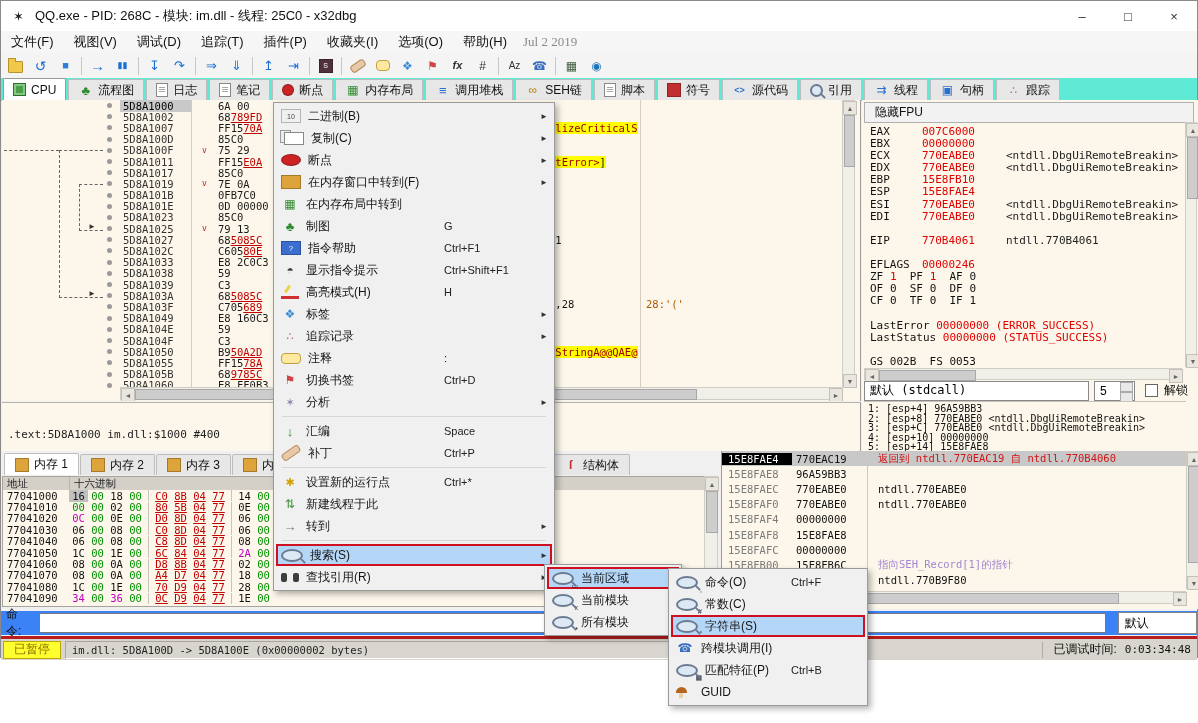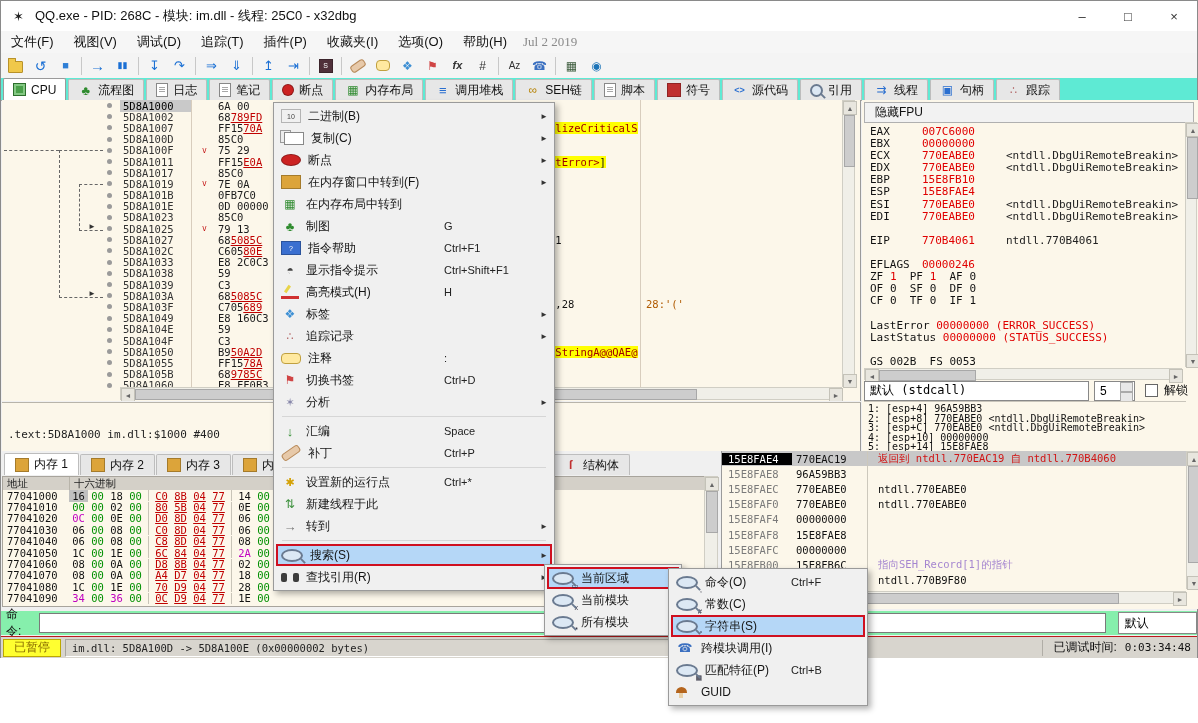--- a/index.html
+++ b/index.html
@@ -130,25 +130,25 @@
   .staddr{width:64px;flex:none;padding-left:6px;color:#7a7a7a}
   .strow.sel .staddr{background:#000;color:#fff}
   .stval{width:72px;flex:none;padding-left:4px;color:#111}
   .stcom{flex:1;padding-left:10px;white-space:pre}
   .stcom.red{color:#d01515}.stcom.purple{color:#a586d0}
   #stack-sep{position:absolute;left:145px;top:0;width:1px;height:140px;background:#ccc8bc}
   #stack-vsb{left:464px;top:0;width:13px;height:138px}
   #stack-hsb{left:0;top:140px;width:464px;height:13px}
 
   
-  #cmdrow{position:absolute;left:0;top:610px;right:0;height:24px;background:#86efac;display:flex;align-items:center}
+  #cmdrow{position:absolute;left:0;top:610px;right:0;height:24px;background:#3b82f6;display:flex;align-items:center}
   #cmd-label{margin-left:5px;font-size:12px;color:#111}
   #cmd-input{margin-left:6px;width:1068px;height:18px;border:1px solid #7a7a7a;background:#fff;font-size:12px;padding:0 3px}
   #cmd-dd{margin-left:12px;width:72px;height:20px;background:#fff;border:1px solid #888;position:relative;display:flex;align-items:center;padding-left:6px;font-size:12px}
-  #statusbar{position:absolute;left:0;top:635px;right:0;height:21px;background:#d8d5ce;border-top:1px solid #b91c1c;display:flex;align-items:center}
+  #statusbar{position:absolute;left:0;top:635px;right:0;height:21px;background:#d8d5ce;border-top:3px solid #b91c1c;display:flex;align-items:center}
   #st-state{margin-left:2px;width:56px;height:16px;background:#ffff30;border:1px solid #bca800;display:flex;align-items:center;justify-content:center;font-size:12px;color:#8a6d00}
   #st-msg{margin-left:4px;width:780px;height:16px;border:1px solid #a8a59e;border-right-color:#fff;border-bottom-color:#fff;display:flex;align-items:center;padding-left:6px;font-family:"DejaVu Sans Mono",monospace;font-size:10.5px;color:#222}
   #st-time{margin-left:auto;margin-right:6px;display:flex;align-items:center;gap:8px;font-size:12px;color:#111;border-left:1px solid #b0ada6;padding-left:10px;height:16px}
   #st-time .tval{font-family:"DejaVu Sans Mono",monospace;font-size:11px}
 
   
   .menu{position:absolute;background:#f0f0f0;border:1px solid #9a9a9a;box-shadow:3px 3px 6px rgba(0,0,0,.3);padding:2px}
   .mi{height:22px;display:flex;align-items:center;gap:7px;padding:0 16px 0 5px;position:relative;font-size:12px;color:#151515;white-space:nowrap}
   .mi .ic{width:18px}
   .mi-label{flex:1}

